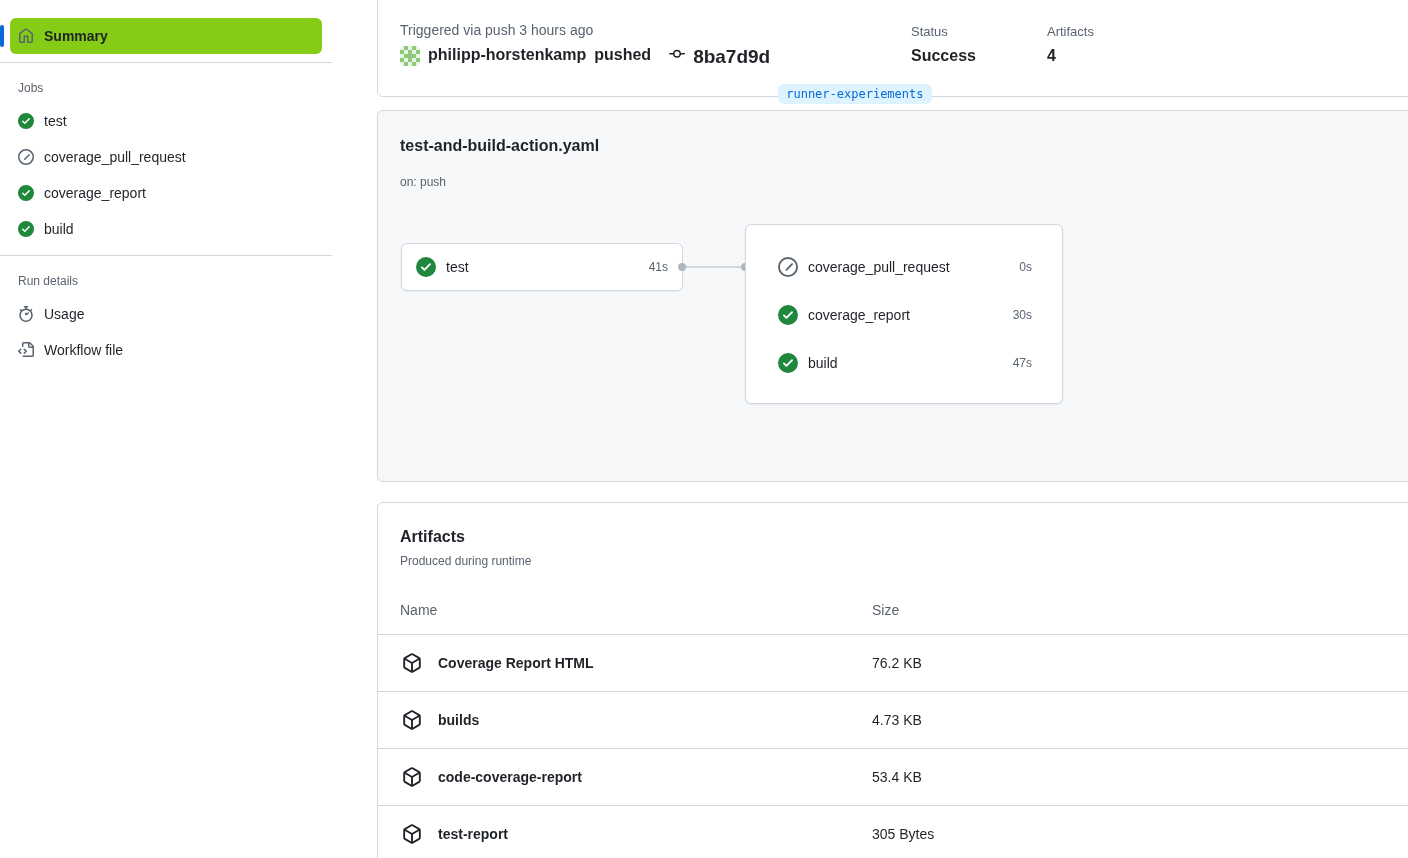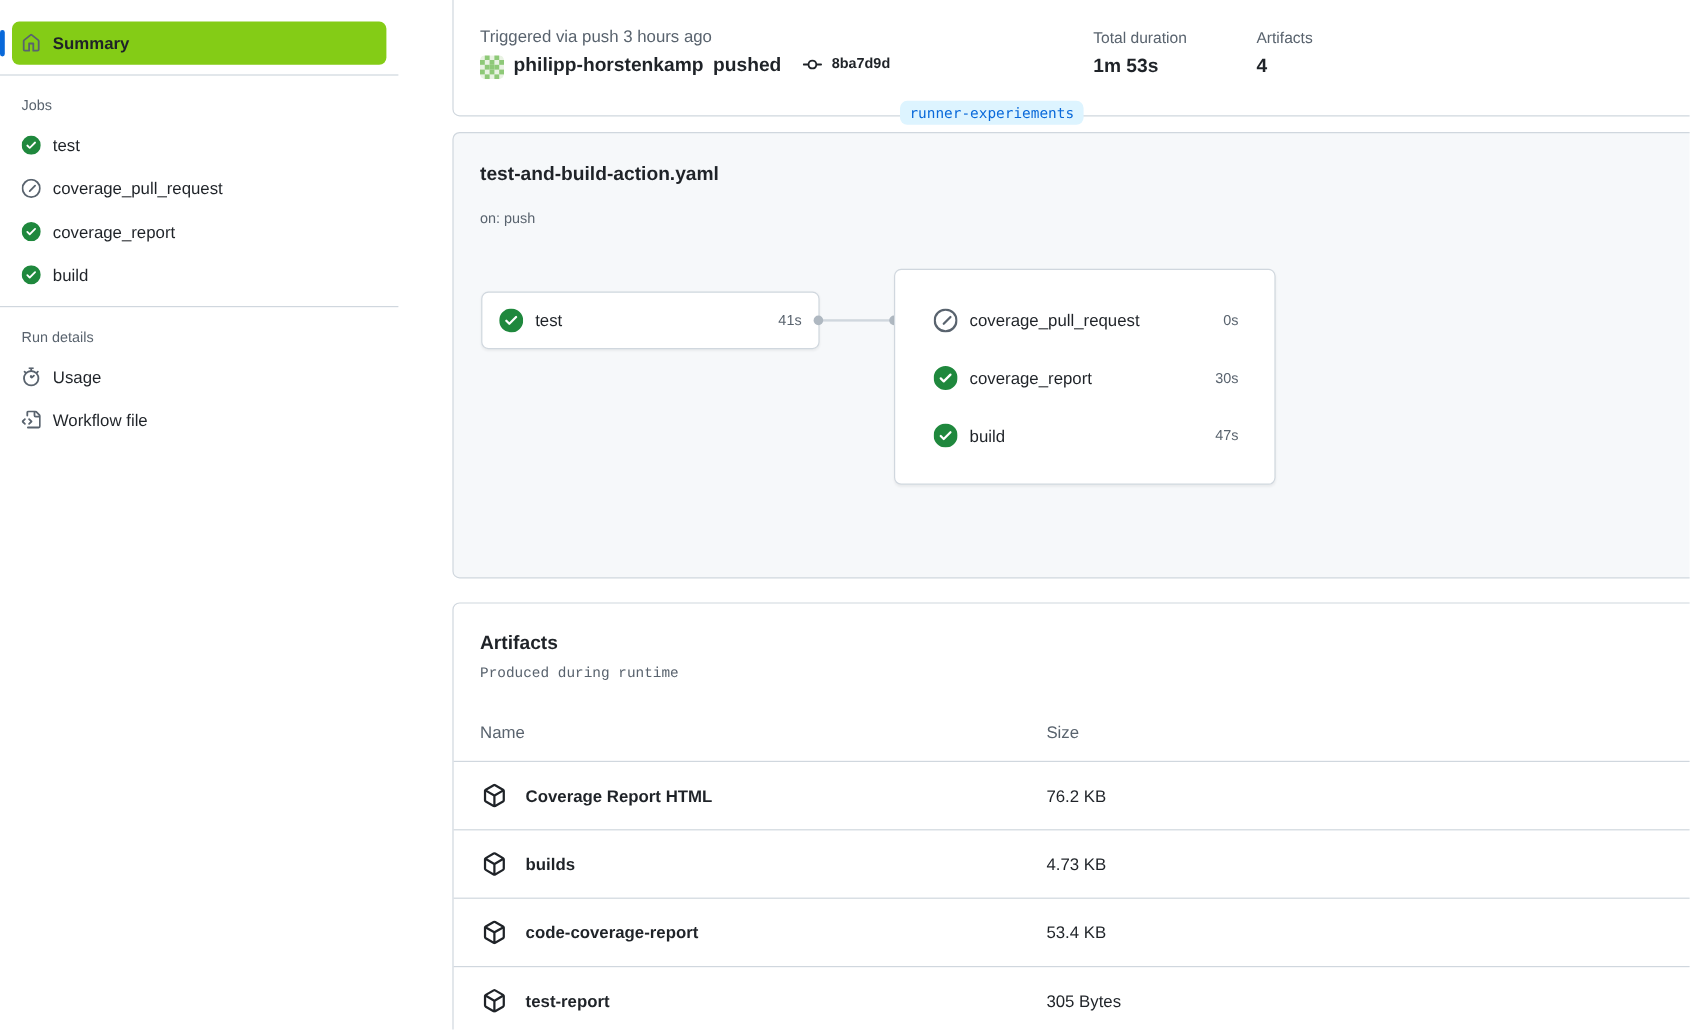--- a/index.html
+++ b/index.html
@@ -33,21 +33,21 @@
   .card{position:absolute;background:#fff;border:1px solid #d0d7de;border-radius:6px;box-sizing:border-box;}
 
   
   .header-card{left:377px;top:-14px;width:1214px;height:111px;}
   .triggered{position:absolute;left:22px;top:35px;font-size:14px;color:#59636e;}
   .push-line{position:absolute;left:22px;top:59px;display:flex;align-items:flex-start;gap:8px;height:22px;}
   .avatar{width:20px;height:20px;border-radius:4px;overflow:hidden;flex:0 0 auto;}
   .actor{font-size:16px;font-weight:600;}
   .event{font-size:16px;font-weight:600;}
   .commit-icon{margin-left:10px;display:flex;align-items:center;}
-  .sha{font-size:12px;font-weight:600;color:#1f2328;}
+  .sha{font-size:19px;font-weight:600;color:#1f2328;}
   .branch-badge{font-size:12px;color:#0969da;background:#ddf4ff;border-radius:6px;padding:3px 8px;cursor:pointer;margin-top:38px;}
   .stats{position:absolute;left:533px;top:36px;display:grid;grid-template-columns:136px 144px 141px auto;}
   .stat .s-label{font-size:13px;color:#59636e;line-height:18px;}
   .stat .s-value{font-size:16px;font-weight:700;margin-top:5px;line-height:20px;}
 
   
   .graph-card{left:377px;top:110px;width:1214px;height:372px;background:#f6f8fa;}
   .graph-title{position:absolute;left:22px;top:26px;font-size:16px;font-weight:600;}
   .graph-trigger{position:absolute;left:22px;top:64px;font-size:12px;color:#59636e;}
   .graph-node{position:absolute;background:#fff;border:1px solid #d0d7de;border-radius:6px;
@@ -59,21 +59,21 @@
   .dot{position:absolute;width:8px;height:8px;border-radius:50%;background:#afb8c1;}
   .dot-left{left:300px;top:152px;}
   .dot-right{left:363px;top:152px;}
   .node-group{left:367px;top:113px;width:318px;height:180px;padding-top:18px;}
   .group-row{height:48px;display:flex;align-items:center;padding:0 30px 0 32px;cursor:pointer;}
   .group-row .n-label{margin-left:10px;flex:1;font-size:14px;}
 
   
   .artifacts-card{left:377px;top:502px;width:1214px;height:400px;}
   .art-title{position:absolute;left:22px;top:25px;font-size:16px;font-weight:600;}
-  .art-sub{position:absolute;left:22px;top:51px;font-size:12px;color:#59636e;font-family:Liberation Mono, monospace;}
+  .art-sub{position:absolute;left:22px;top:51px;font-size:12px;color:#59636e;}
   .art-table{position:absolute;left:0;top:82px;width:100%;}
   .art-head{position:relative;height:49px;display:flex;align-items:center;color:#59636e;font-size:14px;}
   .art-head .h-name{margin-left:22px;}
   .art-head .h-size{position:absolute;left:494px;}
   .art-row{position:relative;height:56px;display:flex;align-items:center;border-top:1px solid #d0d7de;cursor:pointer;}
   .art-row .a-icon{margin-left:24px;display:flex;}
   .art-row .a-name{margin-left:16px;font-weight:600;font-size:14px;}
   .art-row .a-size{position:absolute;left:494px;font-size:14px;color:#1f2328;text-align:center;}
 </style>
 </head>
@@ -190,25 +190,25 @@
     <span class="commit-icon">
       <svg width="16" height="16" viewBox="0 0 16 16" fill="#1f2328">
           <path d="M11.93 8.5a4.002 4.002 0 0 1-7.86 0H.75a.75.75 0 0 1 0-1.5h3.32a4.002 4.002 0 0 1 7.86 0h3.32a.75.75 0 0 1 0 1.5Zm-1.43-.75a2.5 2.5 0 1 0-5 0 2.5 2.5 0 0 0 5 0Z"></path>
         </svg>
     </span>
     <span class="sha">8ba7d9d</span>
     <span class="branch-badge mono">runner-experiements</span>
   </div>
   <div class="stats">
 
-
       <div class="stat">
-        <div class="s-label">Total duration</div>
-        <div class="s-value">1m 53s</div>
-      </div>
+        <div class="s-label">Status</div>
+        <div class="s-value">Success</div>
+      </div>
+
 
 
       <div class="stat">
         <div class="s-label">Artifacts</div>
         <div class="s-value">4</div>
       </div>
     </div>
 </section>
 
 <section class="card graph-card">

